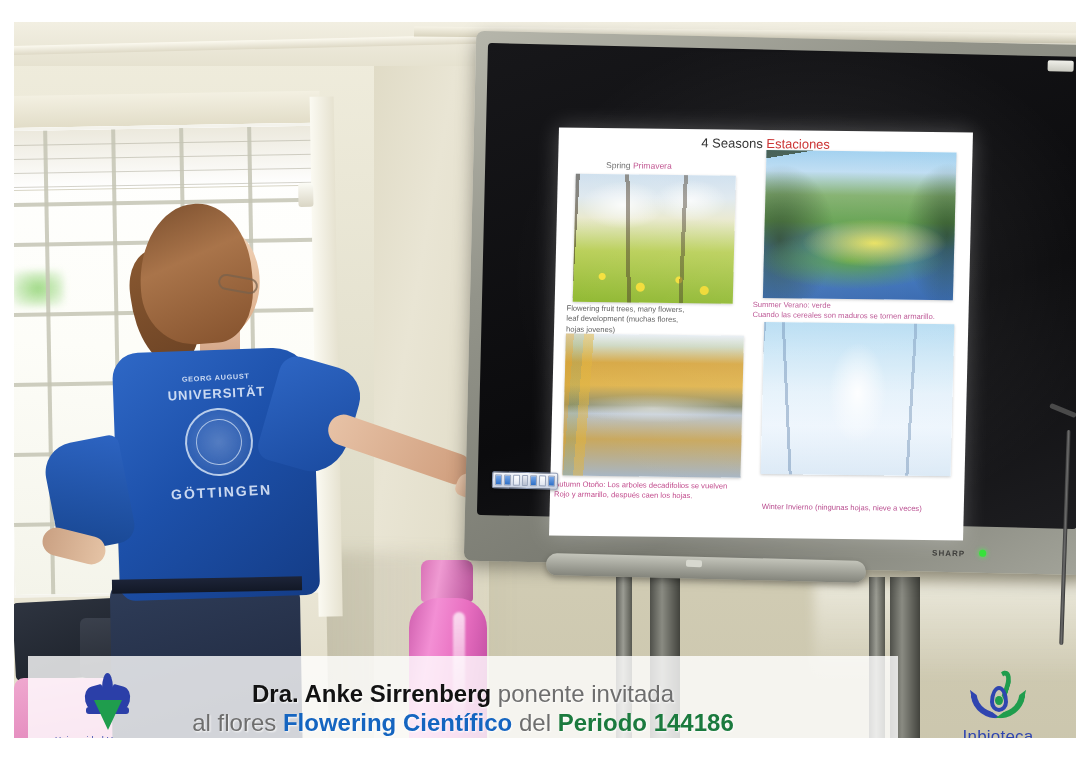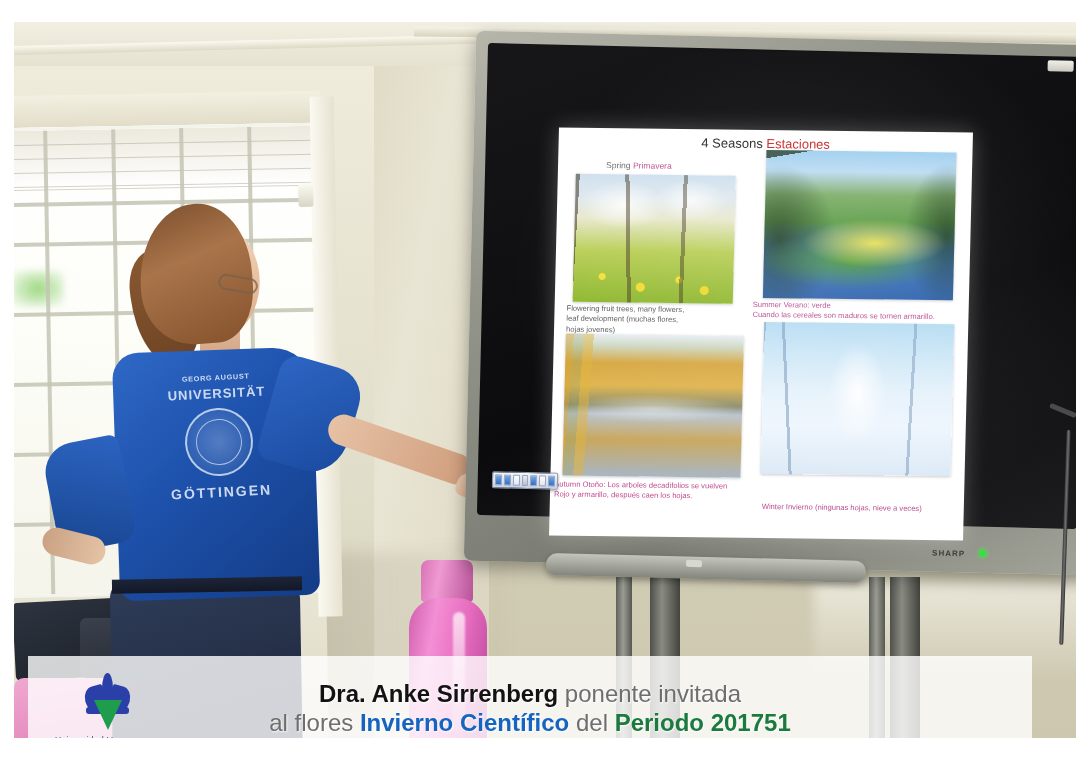--- a/index.html
+++ b/index.html
@@ -421,21 +421,21 @@
     background: linear-gradient(90deg,#3b3b3b,#6d6d6d,#2e2e2e);
     border-radius: 2px; transform: rotate(2deg);
   }
   .cable2 {
     position: absolute; left: 1035px; top: 386px; width: 28px; height: 5px;
     background: #4a4a4a; border-radius: 3px; transform: rotate(22deg);
   }
 
   
   #caption-bar {
-    position: absolute; left: 14px; top: 634px; width: 1004px; height: 104px;
+    position: absolute; left: 14px; top: 634px; width: 870px; height: 104px;
     background: rgba(255,255,255,0.80);
     display: flex; align-items: center; justify-content: center;
   }
   #caption-text {
     text-align: center;
     font-family: "Liberation Sans", sans-serif;
     line-height: 1.22;
     text-shadow: 1px 1px 2px rgba(255,255,255,0.9);
   }
   .cap-line1 { font-size: 24px; }
@@ -617,31 +617,41 @@
 
     <div class="cable"></div>
     <div class="cable2"></div>
 
     <div id="caption-bar">
       <div id="caption-text">
         <div class="cap-line1">
           <span class="w-name">Dra. Anke Sirrenberg</span><span class="w-plain"> ponente invitada</span>
         </div>
         <div class="cap-line2">
-          <span class="w-plain">al flores </span><span class="w-blue">Invierno Científico</span><span class="w-plain"> del </span><span class="w-green">Periodo 201751</span>
+          <span class="w-plain">al flores </span><span class="w-blue">Flowering Científico</span><span class="w-plain"> del </span><span class="w-green">Periodo 144186</span>
         </div>
       </div>
     </div>
 
     <div class="logo-uv">
       <div class="uv-mark">
         <div class="uv-petal uv-p-left"></div>
         <div class="uv-petal uv-p-right"></div>
         <div class="uv-petal uv-p-center"></div>
         <div class="uv-bar"></div>
         <div class="uv-v"></div>
       </div>
       <div class="uv-caption">Universidad Veracruzana</div>
     </div>
 
+    <div class="logo-inb">
+      <div class="inb-mark">
+        <div class="inb-leafL"></div>
+        <div class="inb-leafR"></div>
+        <div class="inb-flameG"></div>
+        <div class="inb-drop"></div>
+        <div class="inb-dot"></div>
+      </div>
+      <div class="inb-caption">Inbioteca</div>
+    </div>
 
   </div>
 </div>
 
 </body></html>

